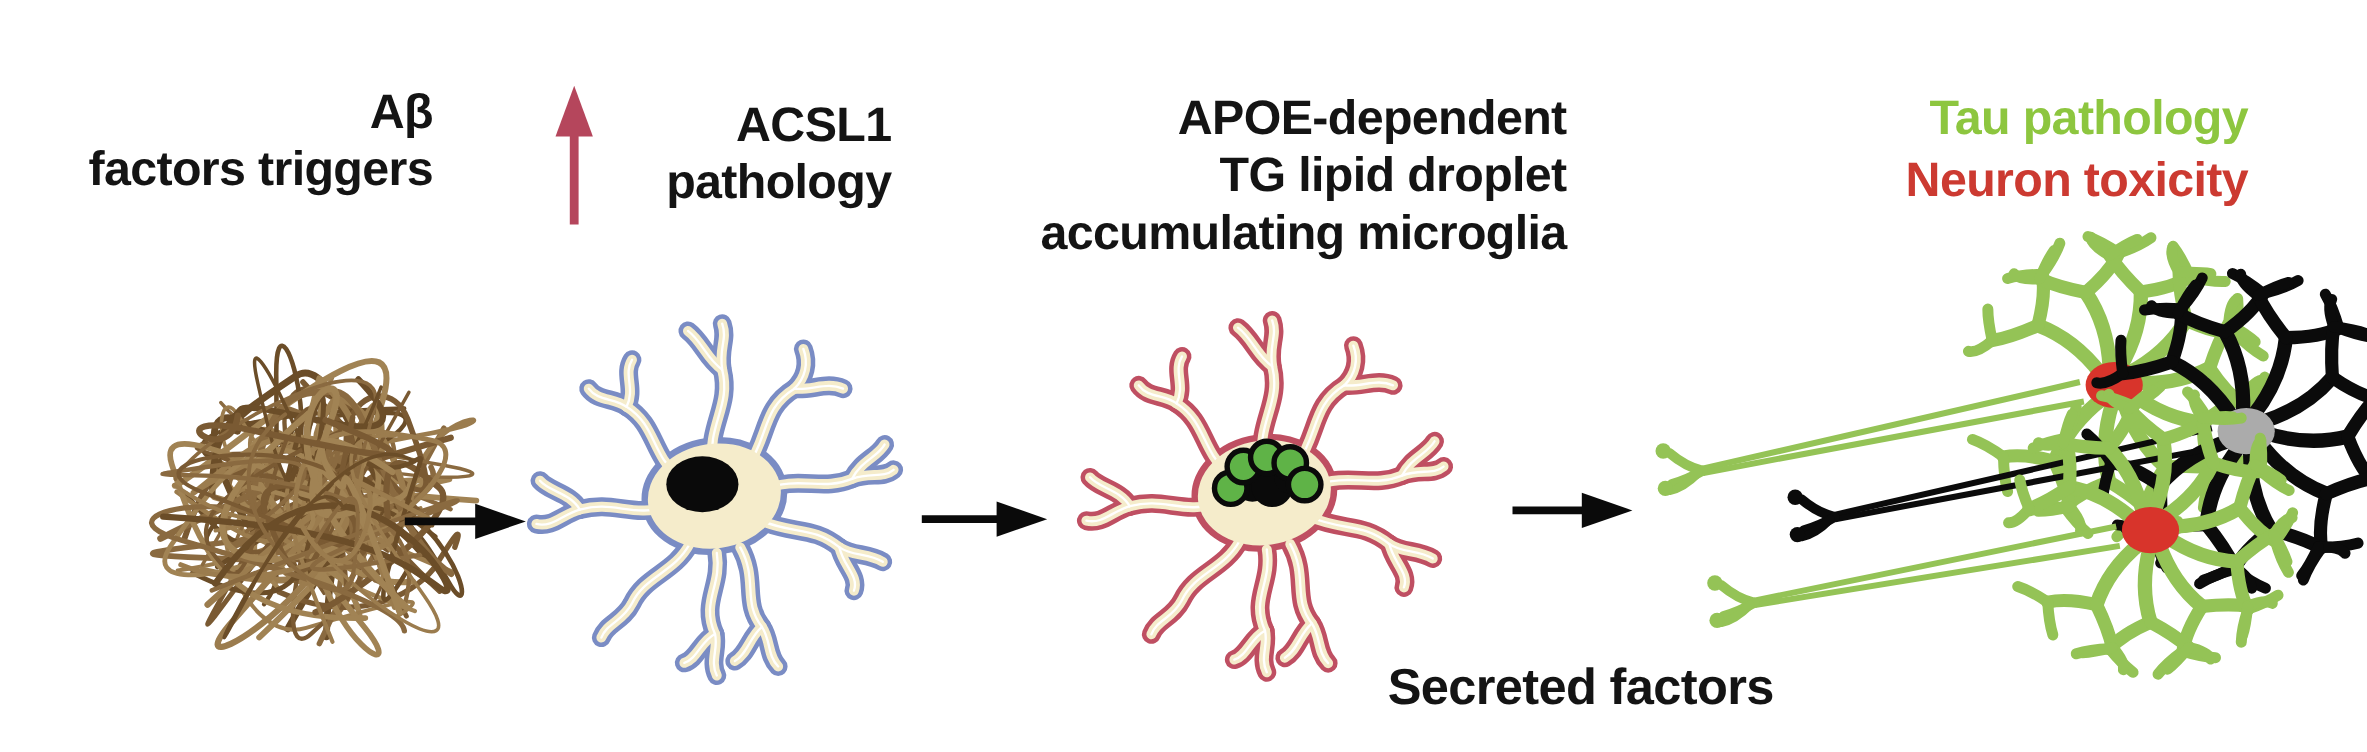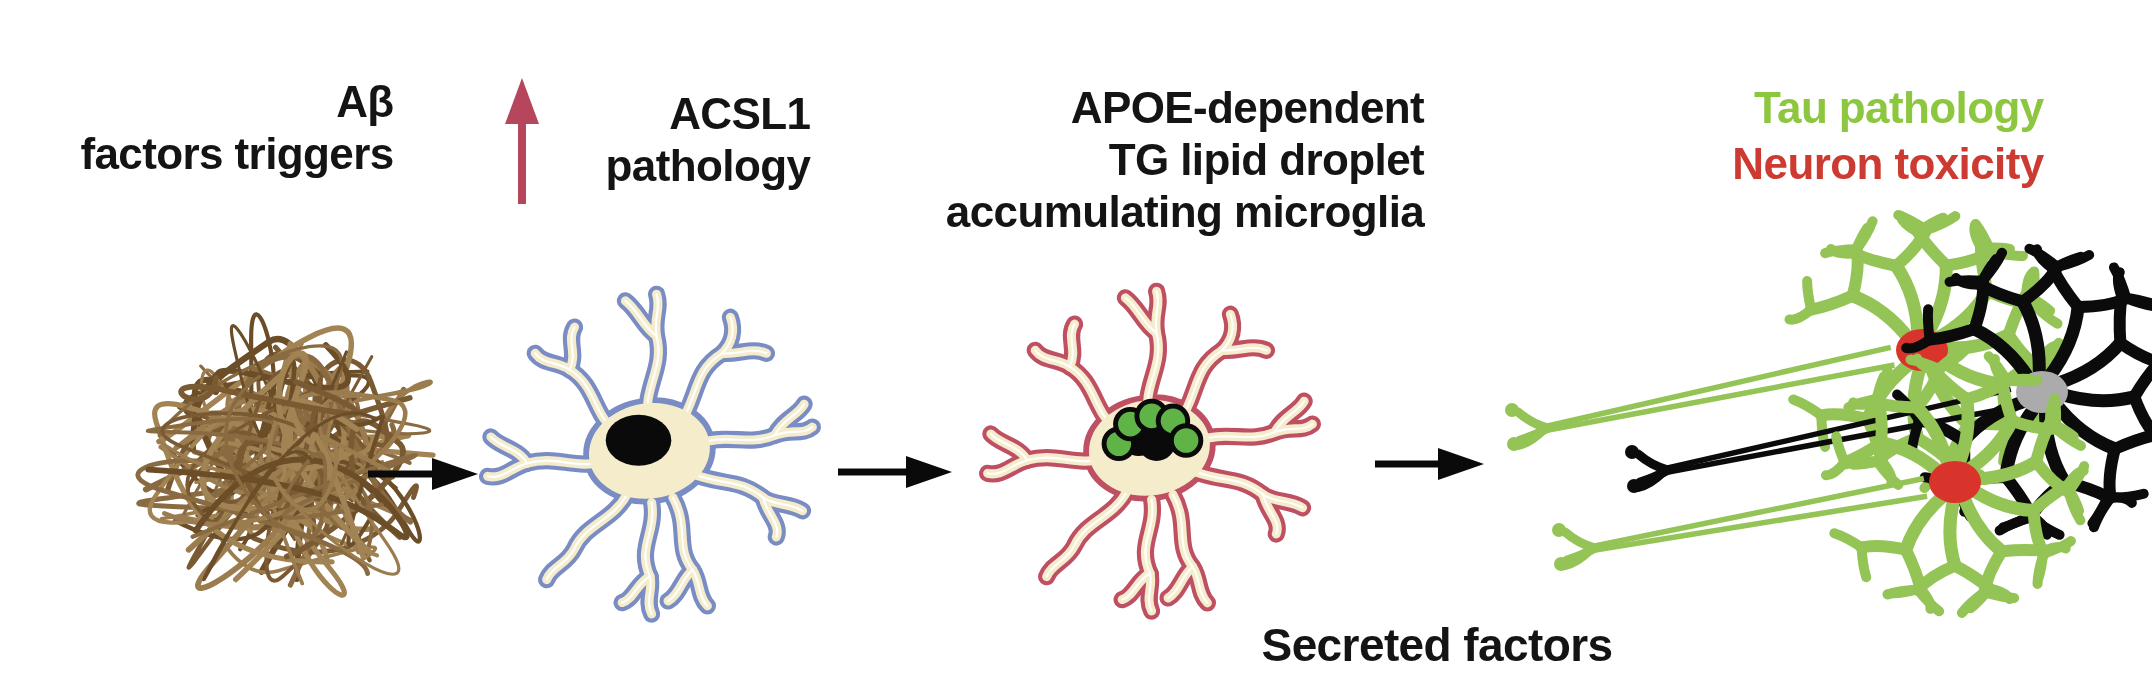--- a/index.html
+++ b/index.html
@@ -3,21 +3,21 @@
 <meta charset="utf-8">
 <style>
   html,body{margin:0;padding:0;background:#ffffff;}
   #stage{position:relative;width:2152px;height:684px;background:#ffffff;overflow:hidden;
          font-family:"Liberation Sans",sans-serif;}
   #art{position:absolute;left:0;top:0;}
   .stage-label{position:absolute;transform:translateX(-50%);text-align:right;white-space:nowrap;
     font-size:44px;line-height:52px;font-weight:700;letter-spacing:-0.6px;color:#141414;}
   .outcome-line-tau{color:#8dc63f;}
   .outcome-line-tox{color:#cc3a31;}
-  .secreted{font-size:46px;margin-top:21px;}
+  .secreted{font-size:46px;}
 </style>
 </head>
 <body>
 
 <div id="stage">
 
   <svg id="art" width="2152" height="684" viewBox="0 0 2152 684">
       <g>
         <path d="M190.9810257438922,413.185163350195 C392.1440470522874,409.3761703133118 342.2130294540568,382.9616574951919 292.2820118558263,356.547144677072 S235.156629760075,458.2662655867652 360.2616971207744,485.5825091090091" fill="none" stroke="#7a5a33" stroke-width="3.977036303736752" stroke-linecap="round" stroke-linejoin="round"></path>
         <path d="M409.66448644798305,462.94675156314025 C249.49831652472773,395.8058595843761 268.83636532823573,451.50915250160654 288.1744141317438,507.21244541883704 S395.64086269717546,393.8806039194274 340.98416180209216,390.83376193484366" fill="none" stroke="#8a6a40" stroke-width="3.956008840052415" stroke-linecap="round" stroke-linejoin="round"></path>

